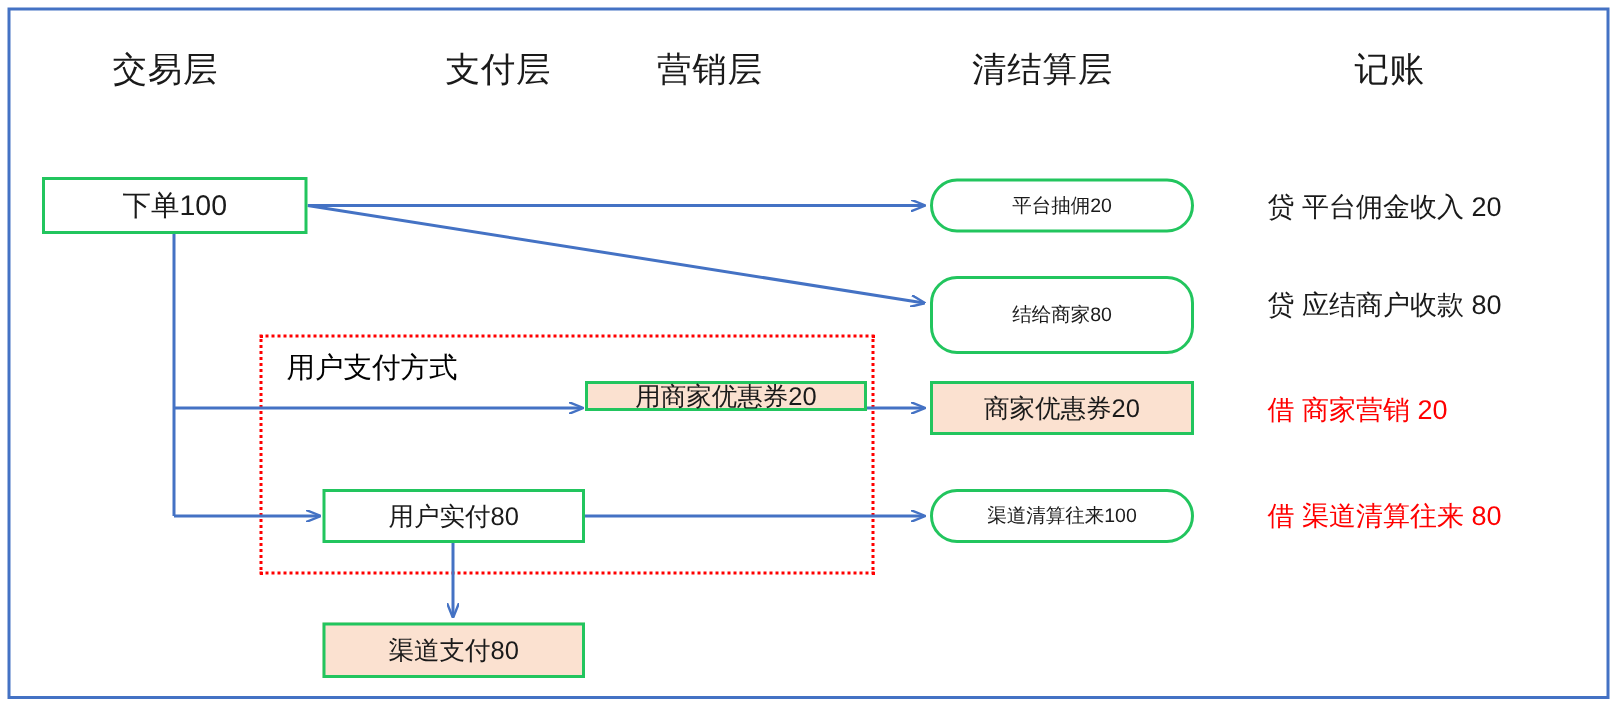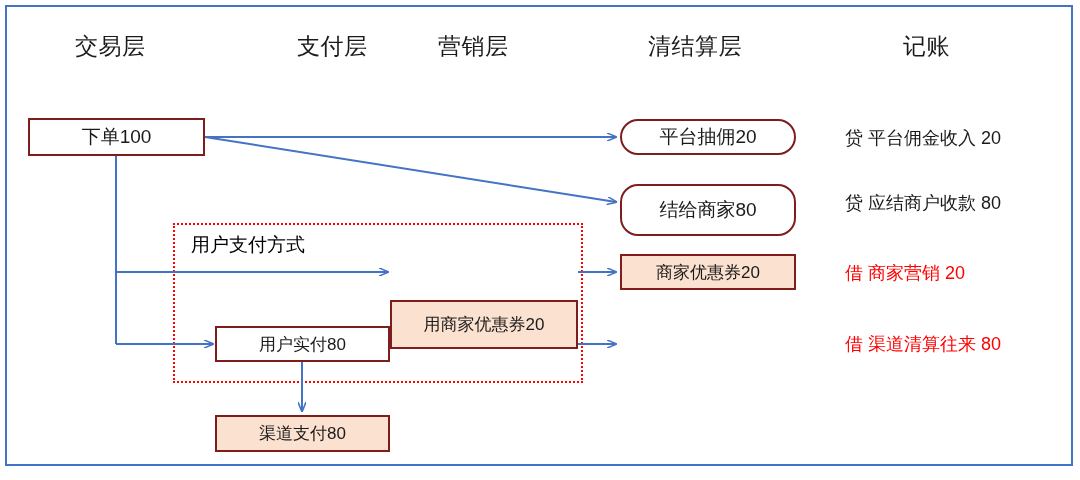--- a/index.html
+++ b/index.html
@@ -38,34 +38,34 @@
   .col-header {
     position: absolute;
     font-size: 23px;
     color: #1a1a1a;
     white-space: nowrap;
     letter-spacing: 0.5px;
   }
   .node {
     position: absolute;
     box-sizing: border-box;
-    border: 2px solid #7f1d1d;
+    border: 2px solid #22c55e;
     background: #ffffff;
     display: flex;
     align-items: center;
     justify-content: center;
     color: #1a1a1a;
     white-space: nowrap;
   }
   .node.fill-peach {
     background: #fbe1d0;
   }
   .node.sz-lg { font-size: 19px; }
   .node.sz-md { font-size: 17px; }
-  .node.sz-sm { font-size: 19px; border-radius: 18px; }
+  .node.sz-sm { font-size: 13px; border-radius: 18px; }
   .group-box {
     position: absolute;
     box-sizing: border-box;
     border: 2px dotted #ff0000;
     background: transparent;
   }
   .group-label {
     position: absolute;
     font-size: 19px;
     color: #000000;
@@ -124,32 +124,35 @@
   </div>
 
   <div class="node sz-sm" style="left:620px; top:119px; width:176px; height:36px;">
     <span>平台抽佣20</span>
   </div>
 
   <div class="node sz-sm" style="left:620px; top:184px; width:176px; height:52px;">
     <span>结给商家80</span>
   </div>
 
-  <div class="node sz-md fill-peach" style="left:390px; top:254px; width:188px; height:49px;margin-top:46px;">
+  <div class="node sz-md fill-peach" style="left:390px; top:254px; width:188px; height:20px;">
     <span>用商家优惠券20</span>
   </div>
 
   <div class="node sz-md fill-peach" style="left:620px; top:254px; width:176px; height:36px;">
     <span>商家优惠券20</span>
   </div>
 
   <div class="node sz-md" style="left:215px; top:326px; width:175px; height:36px;">
     <span>用户实付80</span>
   </div>
 
+  <div class="node sz-sm" style="left:620px; top:326px; width:176px; height:36px;">
+    <span>渠道清算往来100</span>
+  </div>
 
   <div class="node sz-md fill-peach" style="left:215px; top:415px; width:175px; height:37px;align-items:center;">
     <span>渠道支付80</span>
   </div>
 
   <div class="ledger black" style="left:845px; top:126px;">贷 平台佣金收入 20</div>
   <div class="ledger black" style="left:845px; top:191px;">贷 应结商户收款 80</div>
   <div class="ledger red" style="left:845px; top:261px;">借 商家营销 20</div>
   <div class="ledger red" style="left:845px; top:332px;">借 渠道清算往来 80</div>
 

